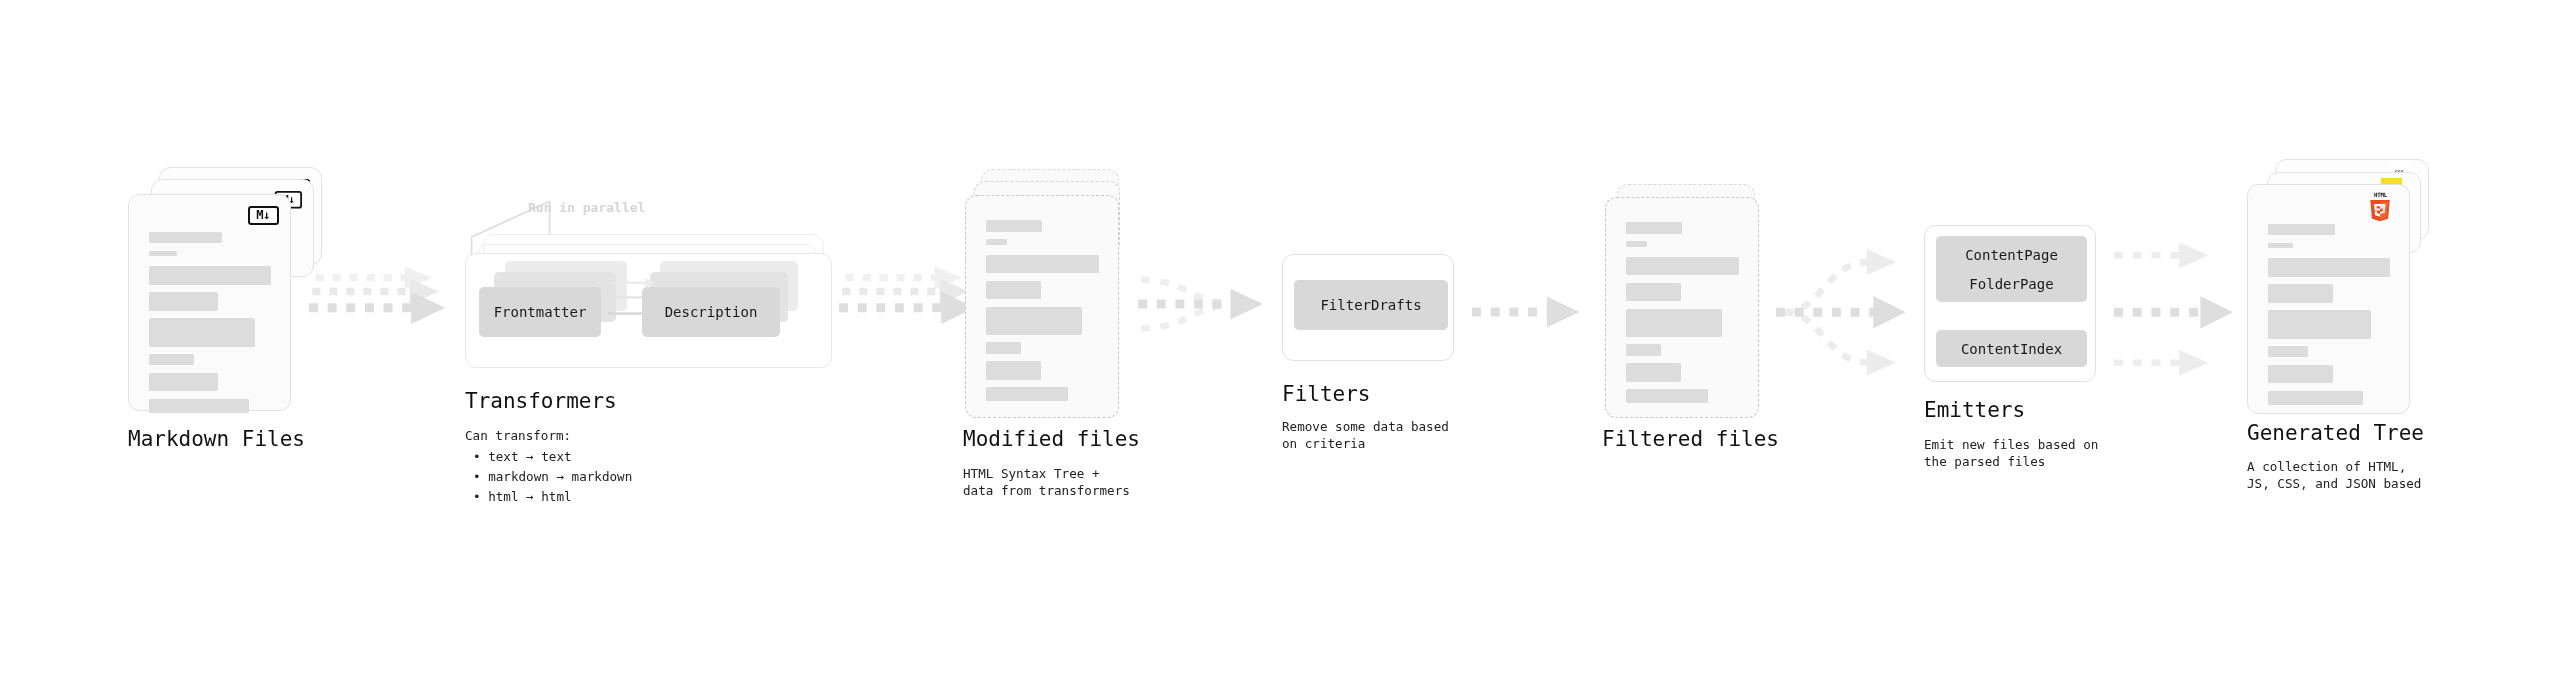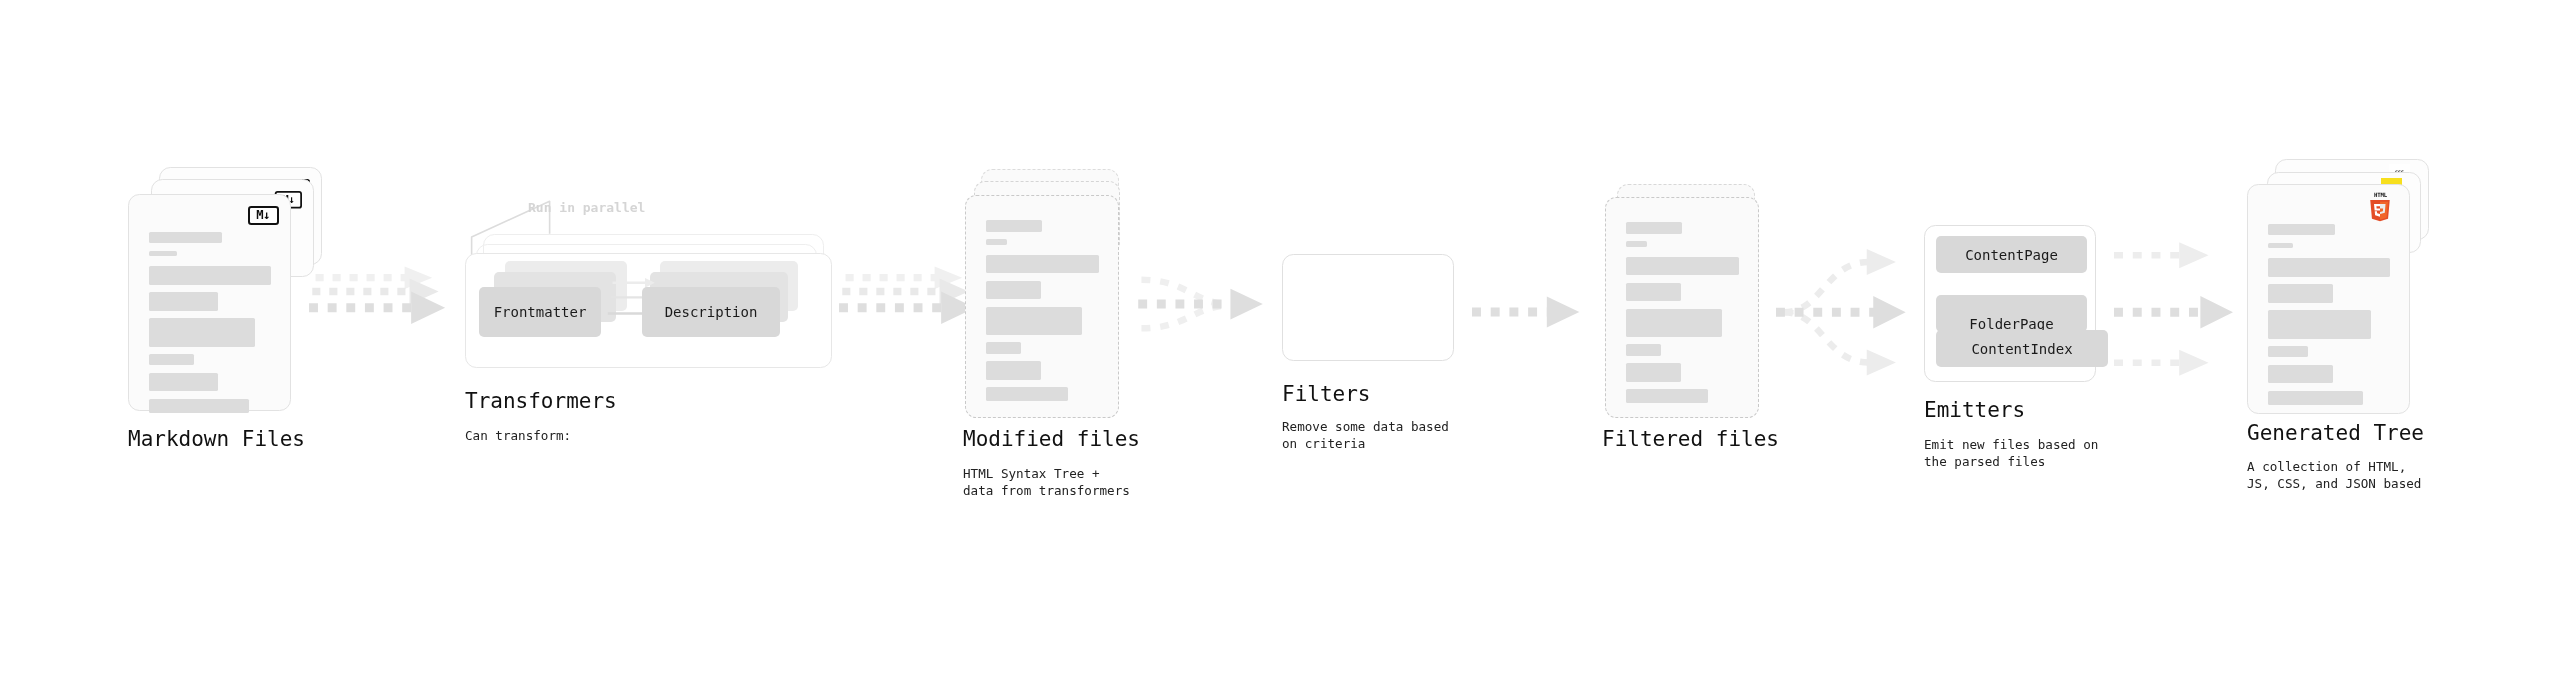--- a/index.html
+++ b/index.html
@@ -149,20 +149,25 @@
 
   <div class="chip" style="left:479px; top:287px; width:122px; height:50px;">
     <span>Frontmatter</span>
   </div>
   <div class="chip" style="left:642px; top:287px; width:138px; height:50px;">
     <span>Description</span>
   </div>
 
   <div class="title" style="left:465px; top:389px;">Transformers</div>
   <div class="sub" style="left:465px; top:427px;">Can transform:</div>
+  <div class="bullets" style="left:473px; top:447px;">
+    <div class="bl">• text → text</div>
+    <div class="bl">• markdown → markdown</div>
+    <div class="bl">• html → html</div>
+  </div>
 
   <svg style="left:839px; top:268px; width:154px; height:81px;" viewBox="0 0 190 100" width="154" height="81">
     <g stroke="#f0f0f0" stroke-width="9" stroke-dasharray="10 11" fill="none">
       <path d="M8 12 H120"></path>
         <polygon points="118,-2 152,12 118,26" fill="#f0f0f0" stroke="none"></polygon>
     </g>
     <g stroke="#e9e9e9" stroke-width="9" stroke-dasharray="10 11" fill="none">
       <path d="M4 29 H126"></path>
         <polygon points="124,13 160,29 124,45" fill="#e9e9e9" stroke="none"></polygon>
     </g>
@@ -197,20 +202,23 @@
       <path d="M4 22 C 60 22, 70 52, 112 52"></path>
       <path d="M4 82 C 60 82, 70 54, 112 54"></path>
     </g>
     <g stroke="#dedede" stroke-width="11" stroke-dasharray="11 12" fill="none">
       <path d="M0 52 H116"></path>
     </g>
     <polygon points="114,33 154,52 114,71" fill="#dedede"></polygon>
   </svg>
 
   <div class="group-box" style="left:1282px; top:254px; width:172px; height:107px;"></div>
+  <div class="chip" style="left:1294px; top:280px; width:154px; height:50px;">
+    <span>FilterDrafts</span>
+  </div>
   <div class="title" style="left:1282px; top:382px;">Filters</div>
   <div class="sub" style="left:1282px; top:418px;">Remove some data based
 on criteria</div>
 
   <svg style="left:1472px; top:294px; width:122px; height:49px;" viewBox="0 0 150 60" width="122" height="49">
     <g stroke="#dedede" stroke-width="11" stroke-dasharray="11 12" fill="none">
       <path d="M0 22 H94"></path>
     </g>
     <polygon points="92,3 132,22 92,41" fill="#dedede"></polygon>
   </svg>
@@ -242,24 +250,24 @@
     <g stroke="#dedede" stroke-width="11" stroke-dasharray="11 12" fill="none">
       <path d="M0 96 H122"></path>
     </g>
     <polygon points="120,76 160,96 120,116" fill="#dedede"></polygon>
   </svg>
 
   <div class="group-box" style="left:1924px; top:225px; width:172px; height:157px;"></div>
   <div class="chip" style="left:1936px; top:236px; width:151px; height:37px;">
     <span>ContentPage</span>
   </div>
-  <div class="chip" style="left:1936px; top:295px; width:151px; height:37px;align-items:flex-end;">
+  <div class="chip" style="left:1936px; top:265px; width:151px; height:37px;">
     <span>FolderPage</span>
   </div>
-  <div class="chip" style="left:1936px; top:330px; width:172px; height:37px;">
+  <div class="chip" style="left:1936px; top:330px; width:151px; height:37px;">
     <span>ContentIndex</span>
   </div>
   <div class="title" style="left:1924px; top:398px;">Emitters</div>
   <div class="sub" style="left:1924px; top:436px;">Emit new files based on
 the parsed files</div>
 
   <svg style="left:2114px; top:234px; width:163px; height:163px;" viewBox="0 0 200 200" width="163" height="163">
     <g stroke="#ededed" stroke-width="8" stroke-dasharray="11 12" fill="none">
       <path d="M0 26 H82"></path>
     </g>

